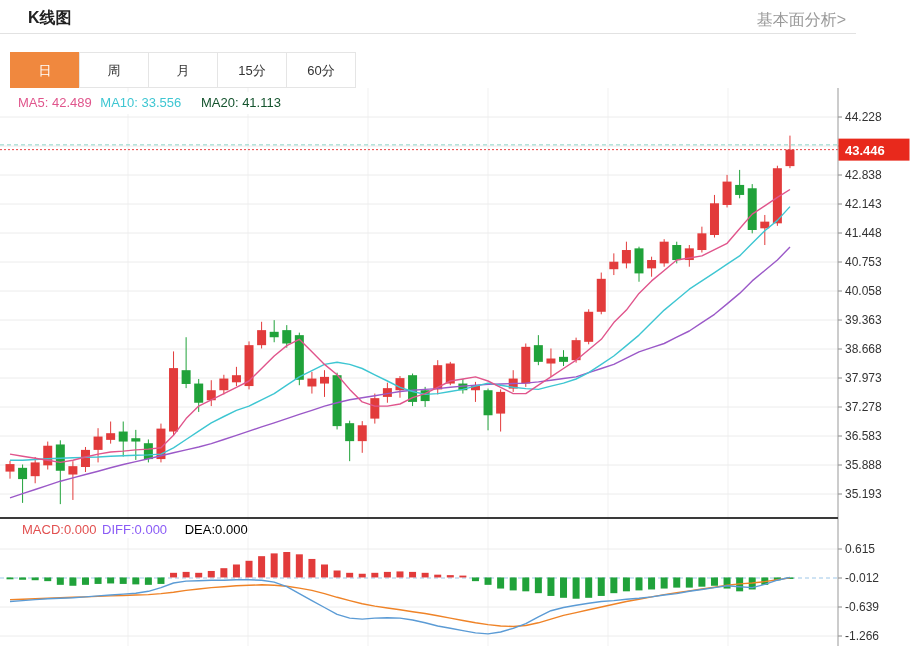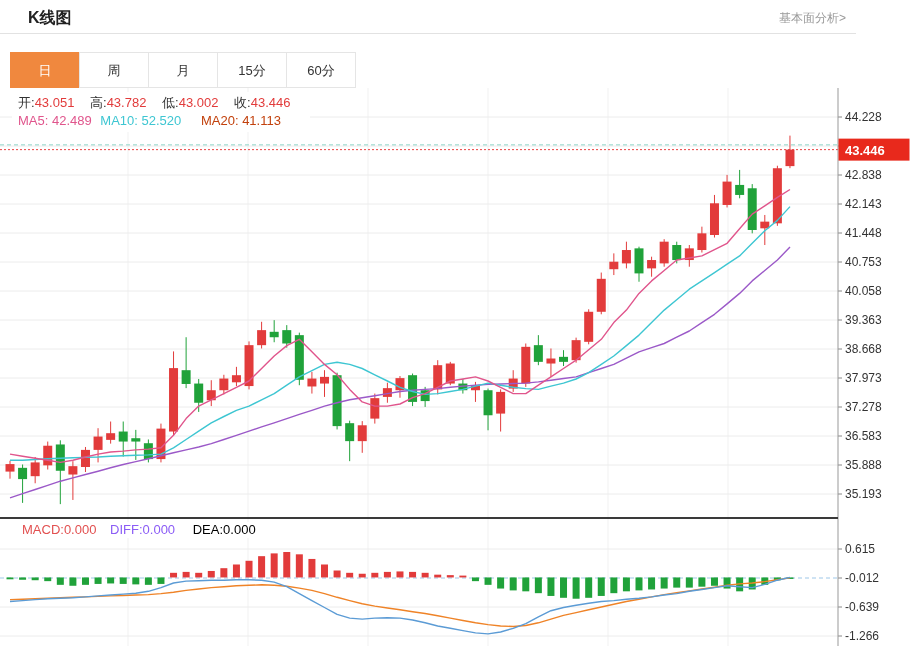--- a/index.html
+++ b/index.html
@@ -3,42 +3,42 @@
 <meta charset="utf-8">
 <style>
   html,body{margin:0;padding:0;}
   body{
     width:910px;height:646px;overflow:hidden;background:#fff;position:relative;
     font-family:"Liberation Sans","DejaVu Sans",sans-serif;
     -webkit-font-smoothing:antialiased;
   }
   .header{position:absolute;left:0;top:0;width:856px;height:33px;border-bottom:1px solid #e2e2e2;}
   .page-title{position:absolute;left:28px;top:8px;font-size:16px;font-weight:bold;color:#222;}
-  .fundamental-link{position:absolute;right:10px;top:10px;font-size:12px;color:#999;text-decoration:none;cursor:pointer;}
+  .fundamental-link{position:absolute;right:10px;top:10px;font-size:16px;color:#999;text-decoration:none;cursor:pointer;}
   .tabbar{position:absolute;left:10px;top:52px;height:36px;display:flex;}
   .tab{
     width:70px;height:36px;line-height:36px;text-align:center;font-size:13px;color:#333;
     border:1px solid #e5e5e5;margin-left:-1px;background:#fff;cursor:pointer;box-sizing:border-box;
   }
   .tab:first-child{margin-left:0;}
   .tab.active{background:#f0883e;border-color:#f0883e;color:#fff;}
   .chart-wrap{position:absolute;left:0;top:88px;width:910px;height:558px;}
   #main-svg{position:absolute;left:0;top:0;}
   #macd-svg{position:absolute;left:0;top:431px;}
   .pane-divider{position:absolute;left:0;top:429px;width:838px;height:2px;background:#3a3a3a;}
   .info-box{position:absolute;left:12px;top:4px;background:#fff;padding:2px 8px 2px 6px;}
   .info-row{font-size:13px;white-space:nowrap;line-height:18px;}
   .info-row .lbl{color:#333;}
   .info-row .val{color:#e23b3b;margin-right:12px;}
   .ma-row{font-size:13px;white-space:nowrap;line-height:18px;}
   .ma5c{color:#e0558c;margin-right:5px;}
   .ma10c{color:#3ec6d2;margin-right:16px;}
-  .ma20c{color:#c2410c;}
+  .ma20c{color:#14532d;}
   .macd-info{position:absolute;left:22px;top:434px;font-size:13px;white-space:nowrap;background:#fff;line-height:16px;}
-  .macdc{color:#e25050;margin-right:10px;}
+  .macdc{color:#e25050;margin-right:2px;}
   .diffc{color:#8b5cf6;margin-right:14px;}
   .deac{color:#000000;}
 </style>
 </head>
 <body>
 
 <div class="header">
   <div class="page-title">K线图</div>
   <a class="fundamental-link">基本面分析&gt;</a>
 </div>
@@ -326,29 +326,23 @@
         <rect x="761.3" y="58.44497607655502" width="7" height="7.400318979266345" fill="#20a23a"></rect>
         <rect x="773.88" y="58.44497607655502" width="7" height="2.775119617224888" fill="#20a23a"></rect>
         <rect x="786.46" y="58.44497607655502" width="7" height="1.5" fill="#20a23a"></rect>
       </g>
       <polyline points="10.0,80.6 22.6,80.2 35.2,79.7 47.7,79.3 60.3,78.8 72.9,78.3 85.5,77.9 98.1,77.4 110.6,76.9 123.2,76.5 135.8,76.0 148.4,75.6 161.0,74.6 173.5,73.2 186.1,71.4 198.7,70.0 211.3,68.6 223.9,67.7 236.4,66.8 249.0,66.3 261.6,65.8 274.2,66.3 286.8,67.2 299.3,69.1 311.9,71.4 324.5,74.6 337.1,78.3 349.7,81.6 362.2,84.8 374.8,87.1 387.4,89.0 400.0,90.8 412.6,92.7 425.1,94.5 437.7,96.8 450.3,99.1 462.9,101.5 475.5,103.8 488.0,105.6 500.6,107.0 513.2,107.5 525.8,106.5 538.4,103.8 550.9,100.1 563.5,96.4 576.1,93.6 588.7,90.8 601.3,88.0 613.8,85.3 626.4,82.5 639.0,80.2 651.6,77.9 664.2,75.6 676.7,73.7 689.3,71.9 701.9,70.0 714.5,68.2 727.1,66.3 739.6,64.9 752.2,64.0 764.8,62.6 777.4,60.8 790.0,58.9" fill="none" stroke="#ef8327" stroke-width="1.4" stroke-linejoin="round"></polyline>
       <polyline points="10.0,82.5 22.6,81.6 35.2,80.6 47.7,79.7 60.3,79.3 72.9,78.8 85.5,77.9 98.1,76.9 110.6,76.0 123.2,75.1 135.8,74.2 148.4,72.3 161.0,68.6 173.5,64.0 186.1,62.1 198.7,61.7 211.3,61.2 223.9,61.2 236.4,60.8 249.0,60.8 261.6,61.2 274.2,63.1 286.8,67.7 299.3,74.6 311.9,81.6 324.5,88.5 337.1,95.4 349.7,99.1 362.2,100.1 374.8,99.1 387.4,98.7 400.0,99.1 412.6,101.0 425.1,103.8 437.7,107.0 450.3,109.3 462.9,111.6 475.5,113.9 488.0,114.9 500.6,113.0 513.2,109.3 525.8,104.7 538.4,97.8 550.9,91.7 563.5,88.5 576.1,86.2 588.7,84.3 601.3,82.5 613.8,81.6 626.4,80.2 639.0,79.3 651.6,77.9 664.2,76.0 676.7,74.6 689.3,72.3 701.9,70.5 714.5,68.6 727.1,66.8 739.6,67.7 752.2,68.6 764.8,65.4 777.4,61.2 790.0,58.4" fill="none" stroke="#5b9bd5" stroke-width="1.4" stroke-linejoin="round"></polyline>
       <line x1="838" y1="0" x2="838" y2="127" stroke="#999999" stroke-width="1"></line>
     </svg>
 
   <div class="info-box">
-    <div class="info-row">
-      <span class="lbl">开:</span><span class="val">43.051</span>
-      <span class="lbl">高:</span><span class="val">43.782</span>
-      <span class="lbl">低:</span><span class="val">43.002</span>
-      <span class="lbl">收:</span><span class="val">43.446</span>
-    </div>
     <div class="ma-row">
       <span class="ma5c"><span>MA5: </span><span>42.489</span></span>
-      <span class="ma10c"><span>MA10: </span><span>52.520</span></span>
+      <span class="ma10c"><span>MA10: </span><span>33.556</span></span>
       <span class="ma20c"><span>MA20: </span><span>41.113</span></span>
     </div>
   </div>
 
   <div class="macd-info">
     <span class="macdc"><span>MACD:</span><span>0.000</span></span>
     <span class="diffc"><span>DIFF:</span><span>0.000</span></span>
     <span class="deac"><span>DEA:</span><span>0.000</span></span>
   </div>
 </div>

